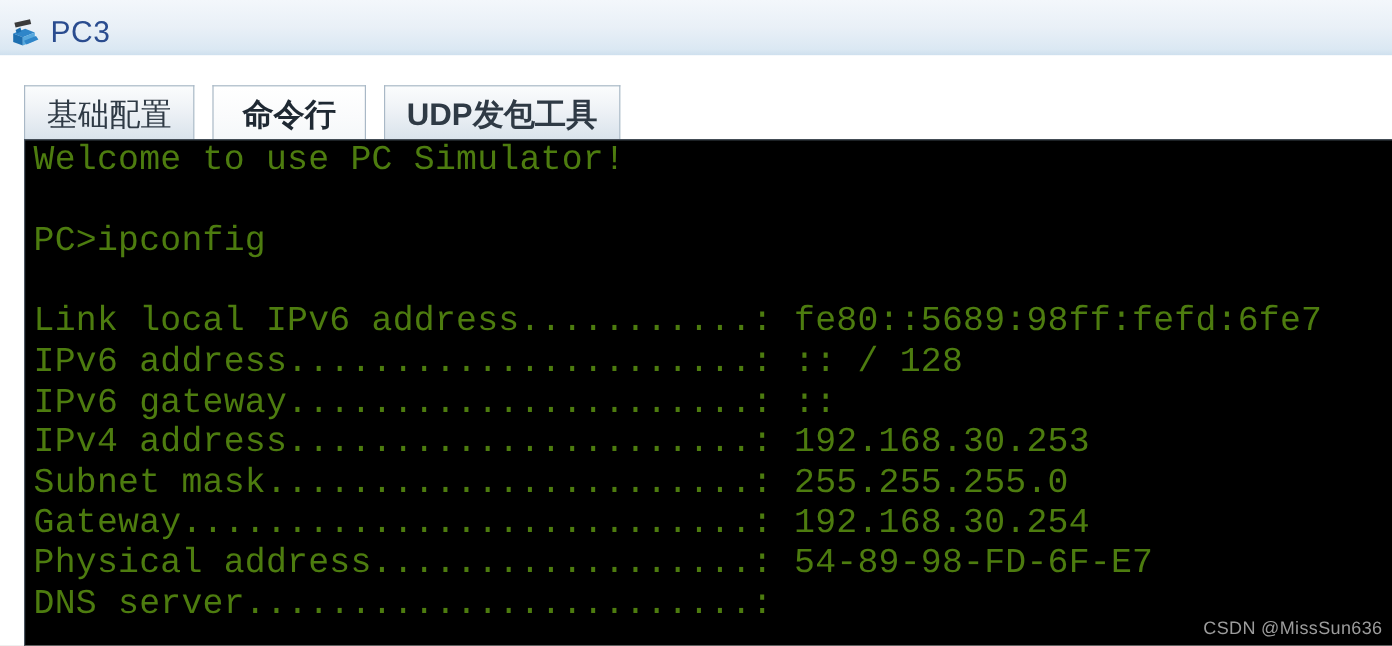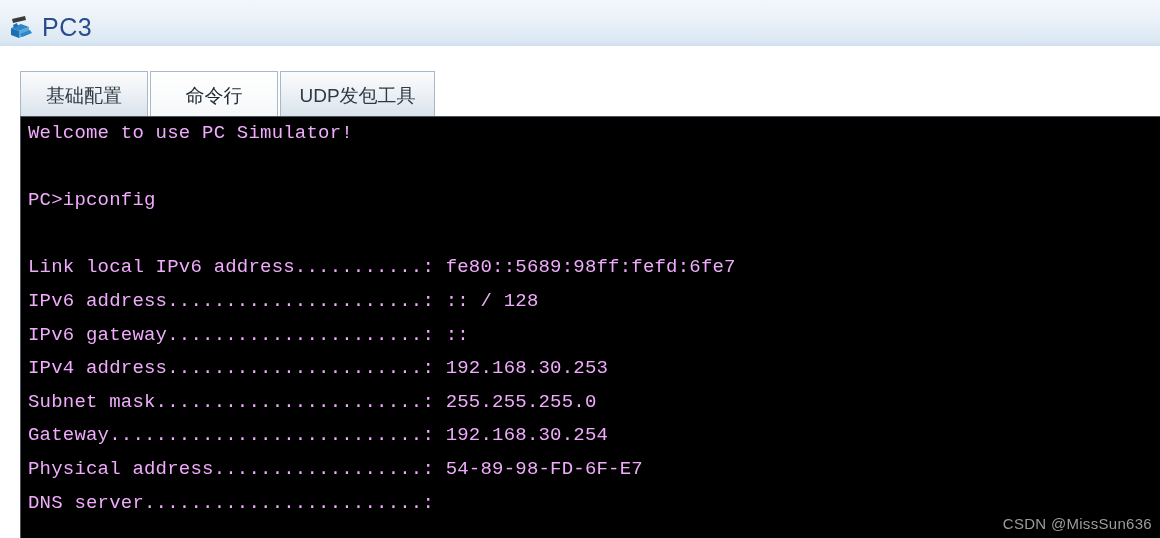--- a/index.html
+++ b/index.html
@@ -63,59 +63,60 @@
     align-items: flex-end;
     padding-left: 20px;
     box-sizing: border-box;
   }
   .tab {
     height: 48px;
     box-sizing: border-box;
     display: flex;
     align-items: center;
     justify-content: center;
-    font-size: 19px;
+    font-size: 26px;
     color: #2f3a45;
     border: 1px solid #a9b8c6;
     border-bottom: none;
-    margin-right: 2px;
+    margin-right: 15px;
     padding: 0 18px;
     min-width: 128px;
     background: linear-gradient(to bottom, #fbfcfd 0%, #eef2f6 42%, #e2e9f0 72%, #d7e1ea 100%);
     font-family: "Liberation Sans", sans-serif;
     white-space: nowrap;
   }
   .tab.selected {
     background: linear-gradient(to bottom, #ffffff 0%, #fafbfc 55%, #f4f7f9 100%);
     color: #1f2933;
+    font-weight: bold;
   }
-  .tab.wide { min-width: 155px; }
+  .tab.wide { min-width: 155px; font-weight: bold; }
 
   
   .terminal-wrap {
     position: absolute;
     left: 20px;
     top: 70px;
     width: 1140px;
     height: 422px;
     background: #000000;
     border-top: 1px solid #4a5560;
     border-left: 1px solid #4a5560;
     box-sizing: border-box;
     overflow: hidden;
   }
   .terminal {
     position: absolute;
     left: 7px;
     top: 0px;
     right: 0;
     bottom: 0;
-    color: #f0abfc;
+    color: #4d7c0f;
     font-family: "Liberation Mono", "DejaVu Sans Mono", monospace;
-    font-size: 19px;
+    font-size: 29px;
     line-height: 33.6px;
     white-space: pre;
     letter-spacing: 0.2px;
   }
   .term-line { height: 33.6px; }
   .watermark {
     position: absolute;
     right: 8px;
     bottom: 6px;
     color: #9c9c9c;

